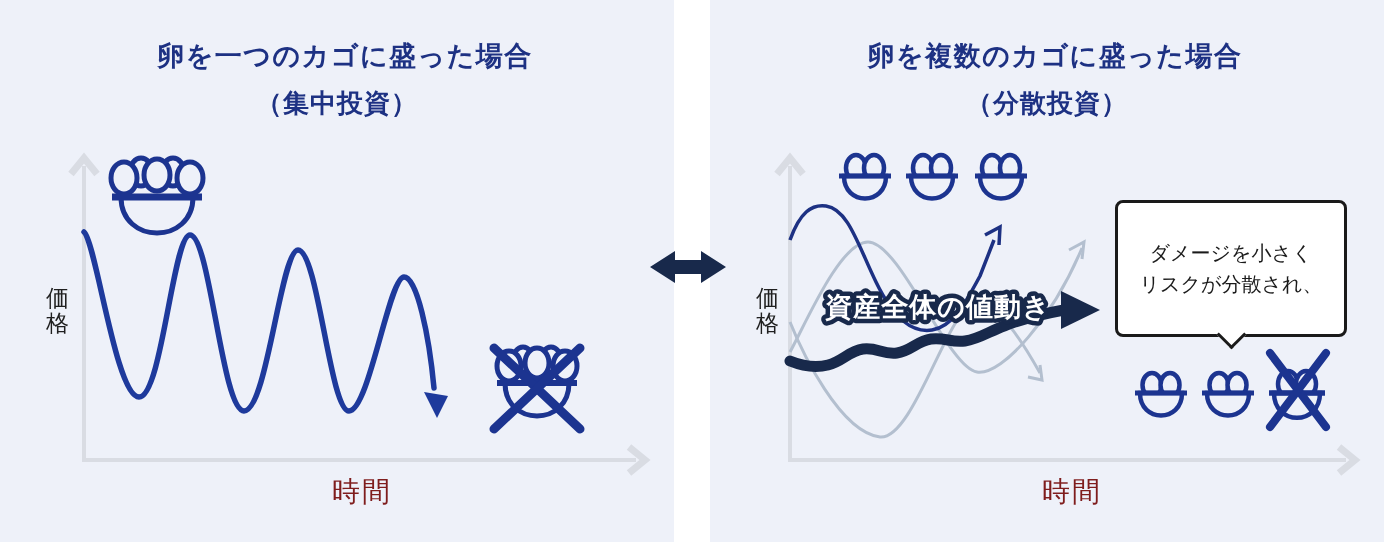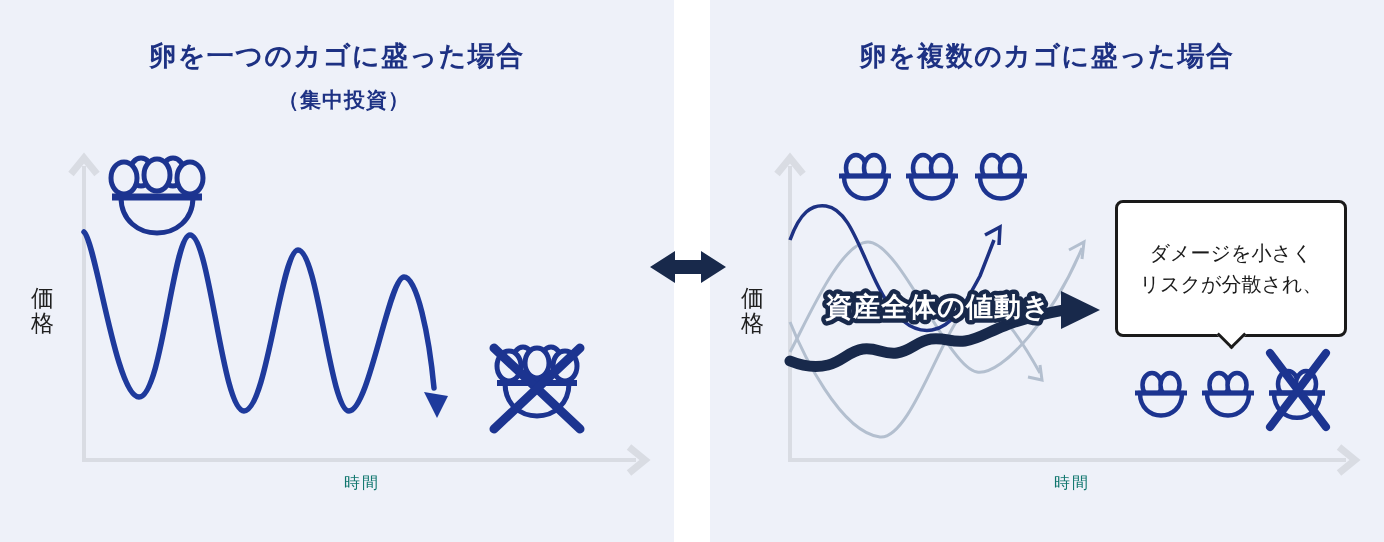--- a/index.html
+++ b/index.html
@@ -4,35 +4,35 @@
 <style>
   html,body{margin:0;padding:0;background:#ffffff;}
   .root{
     position:relative;width:1384px;height:542px;background:#ffffff;overflow:hidden;
     font-family:"Liberation Sans","DejaVu Sans",sans-serif;
   }
   .panel{position:absolute;top:0;width:674px;height:542px;background:#eef1f9;}
   .panel.left{left:0;}
   .panel.right{left:710px;}
   .panel-title{
-    position:absolute;top:38px;left:0;width:100%;margin:0;text-align:center;
+    position:absolute;top:38px;left:8px;width:100%;margin:0;text-align:center;
     font-size:27px;font-weight:bold;color:#1d3183;letter-spacing:1.5px;
   }
   .panel-subtitle{
-    position:absolute;top:86px;left:7px;width:100%;text-align:center;
-    font-size:21px;font-weight:600;color:#1d3183;letter-spacing:1px;
+    position:absolute;top:86px;left:0;width:100%;text-align:center;
+    font-size:26px;font-weight:600;color:#1d3183;letter-spacing:1px;
   }
   .chart{position:absolute;left:0;top:130px;width:674px;height:412px;}
   .ylabel{
-    position:absolute;left:24px;top:286px;width:30px;text-align:right;
+    position:absolute;left:46px;top:286px;width:30px;text-align:left;
     font-size:23px;line-height:25px;color:#1f1f1f;word-break:break-all;
   }
   .xlabel{
     position:absolute;left:84px;top:473px;width:556px;text-align:center;
-    font-size:16px;color:#0f766e;letter-spacing:2px;
+    font-size:28px;color:#7f1d1d;letter-spacing:2px;
   }
   .bubble{
     position:absolute;background:#ffffff;border:3px solid #1a1a1a;border-radius:8px;
     display:flex;flex-direction:column;align-items:center;justify-content:center;
     color:#1a1a1a;text-align:center;z-index:3;
   }
   .bubble::after{
     content:"";position:absolute;bottom:-11px;left:50%;margin-left:-10px;
     width:18px;height:18px;background:#ffffff;transform:rotate(45deg);
     border-right:3px solid #1a1a1a;border-bottom:3px solid #1a1a1a;
@@ -97,20 +97,21 @@
     <div class="xlabel">時間</div>
 
   </section>
 
   <svg class="center-arrow" viewBox="0 0 76 34">
     <polygon points="0,17 25,1 25,10 51,10 51,1 76,17 51,33 51,24 25,24 25,33" fill="#18294b"></polygon>
   </svg>
 
   <section class="panel right">
     <h2 class="panel-title">卵を複数のカゴに盛った場合</h2>
+    <div class="panel-subtitle">（分散投資）</div>
 
     <svg class="chart" viewBox="0 0 674 412">
 
       <g>
         <line x1="80" y1="330" x2="80" y2="36" stroke="#d9dce3" stroke-width="4"></line>
         <polyline points="67,44 80,28 93,44" stroke="#d9dce3" stroke-width="7" fill="none"></polyline>
         <line x1="78" y1="330" x2="636" y2="330" stroke="#d9dce3" stroke-width="4"></line>
         <polyline points="629,317 645,330 629,343" stroke="#d9dce3" stroke-width="7" fill="none"></polyline>
       </g>
 

